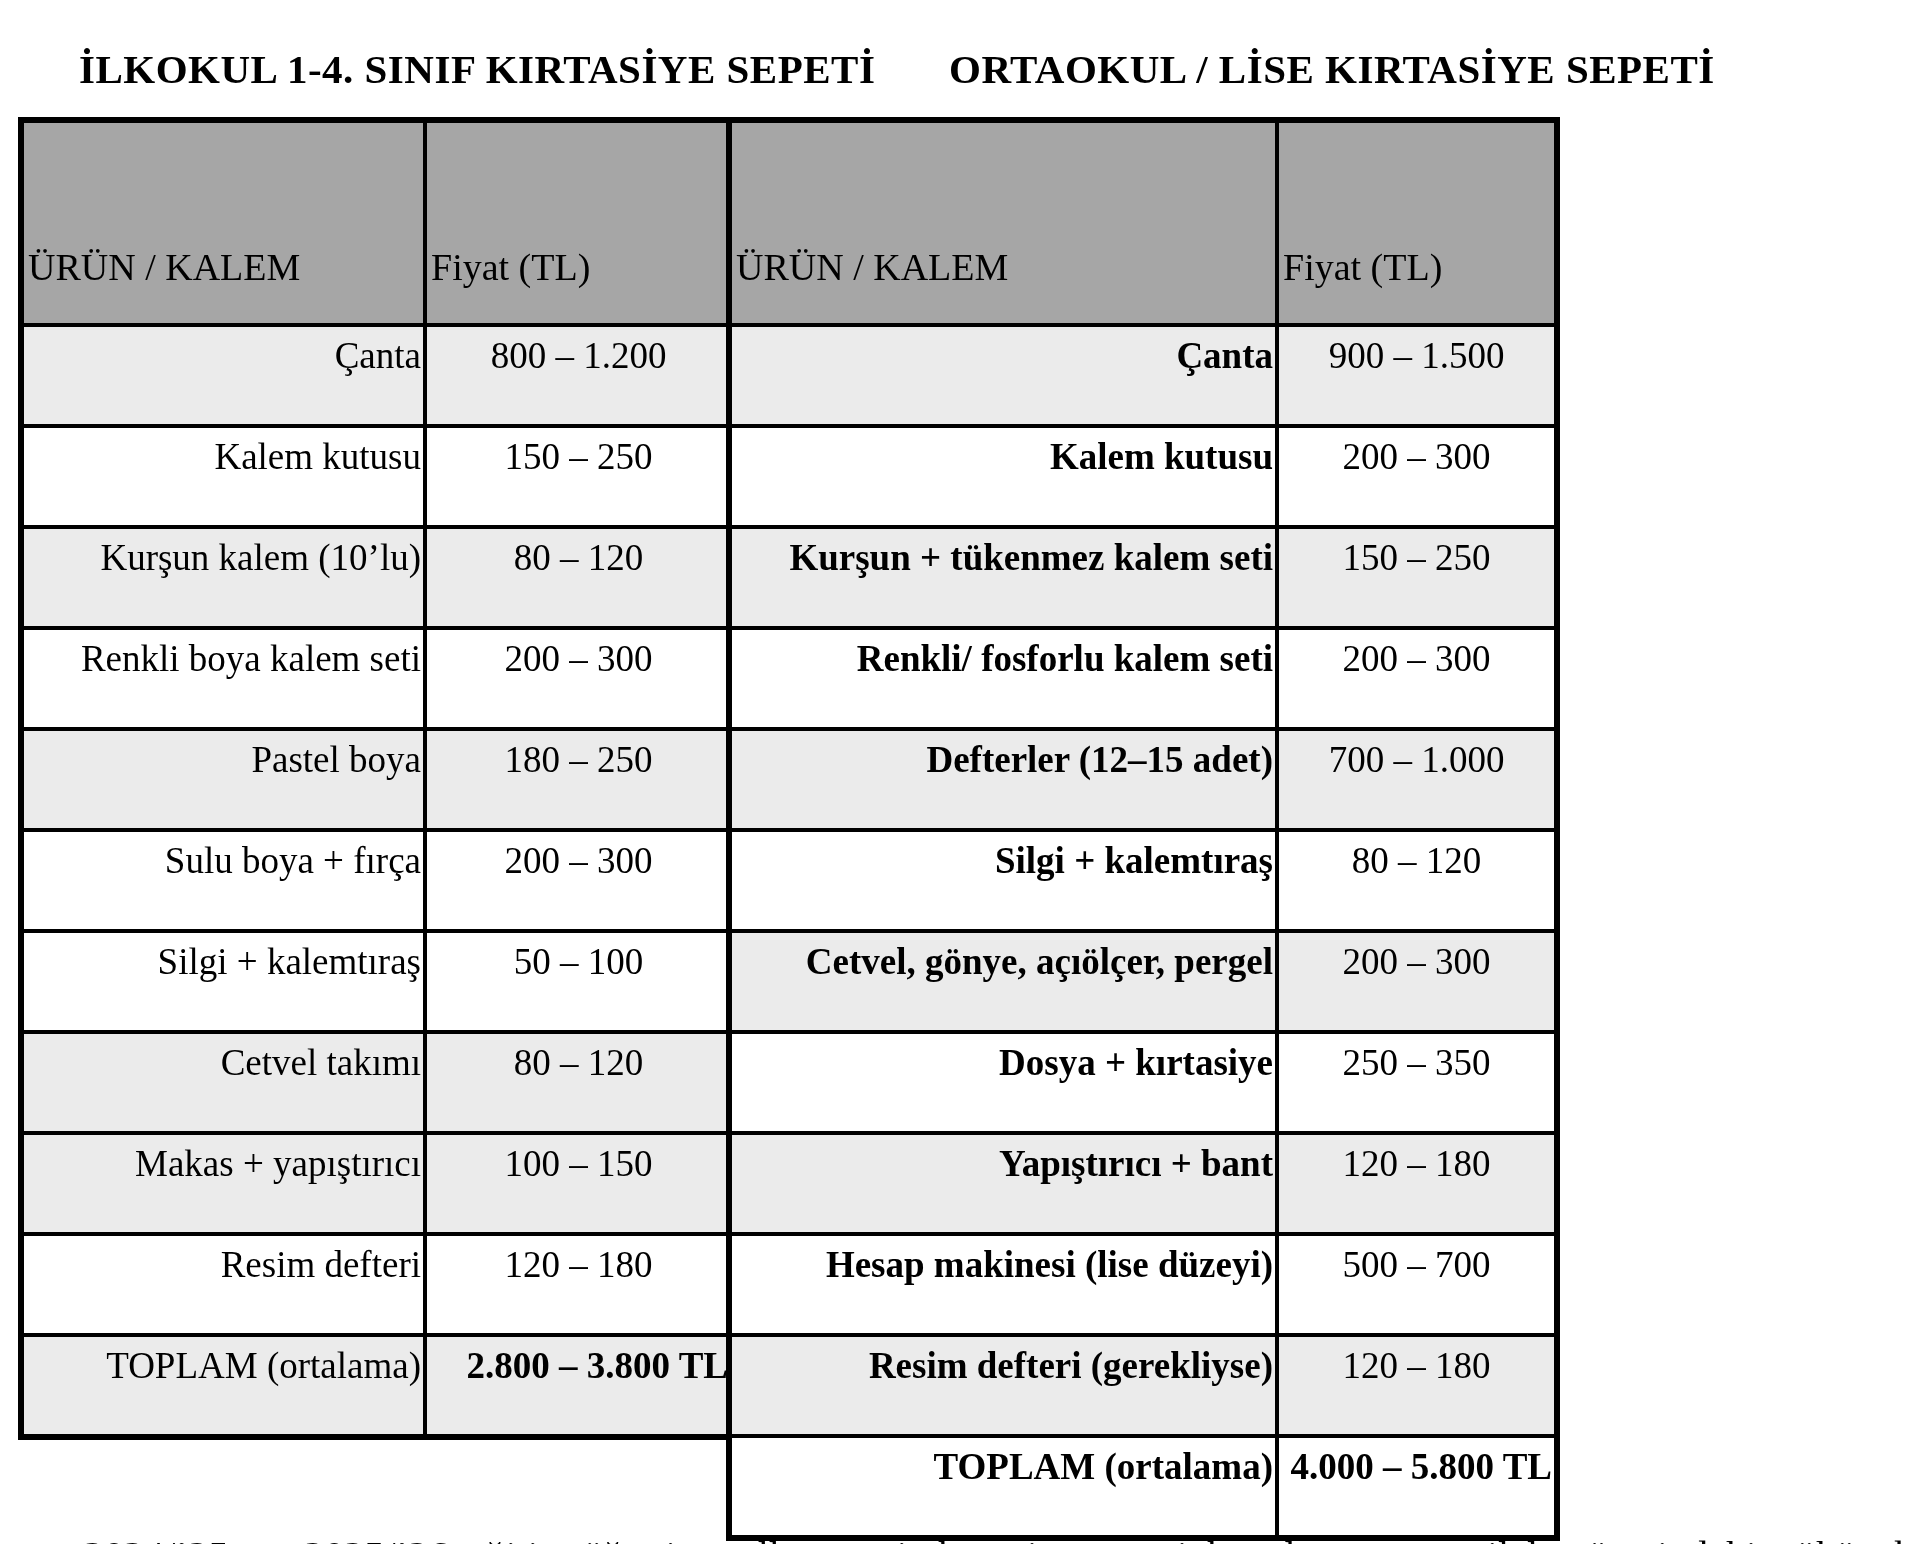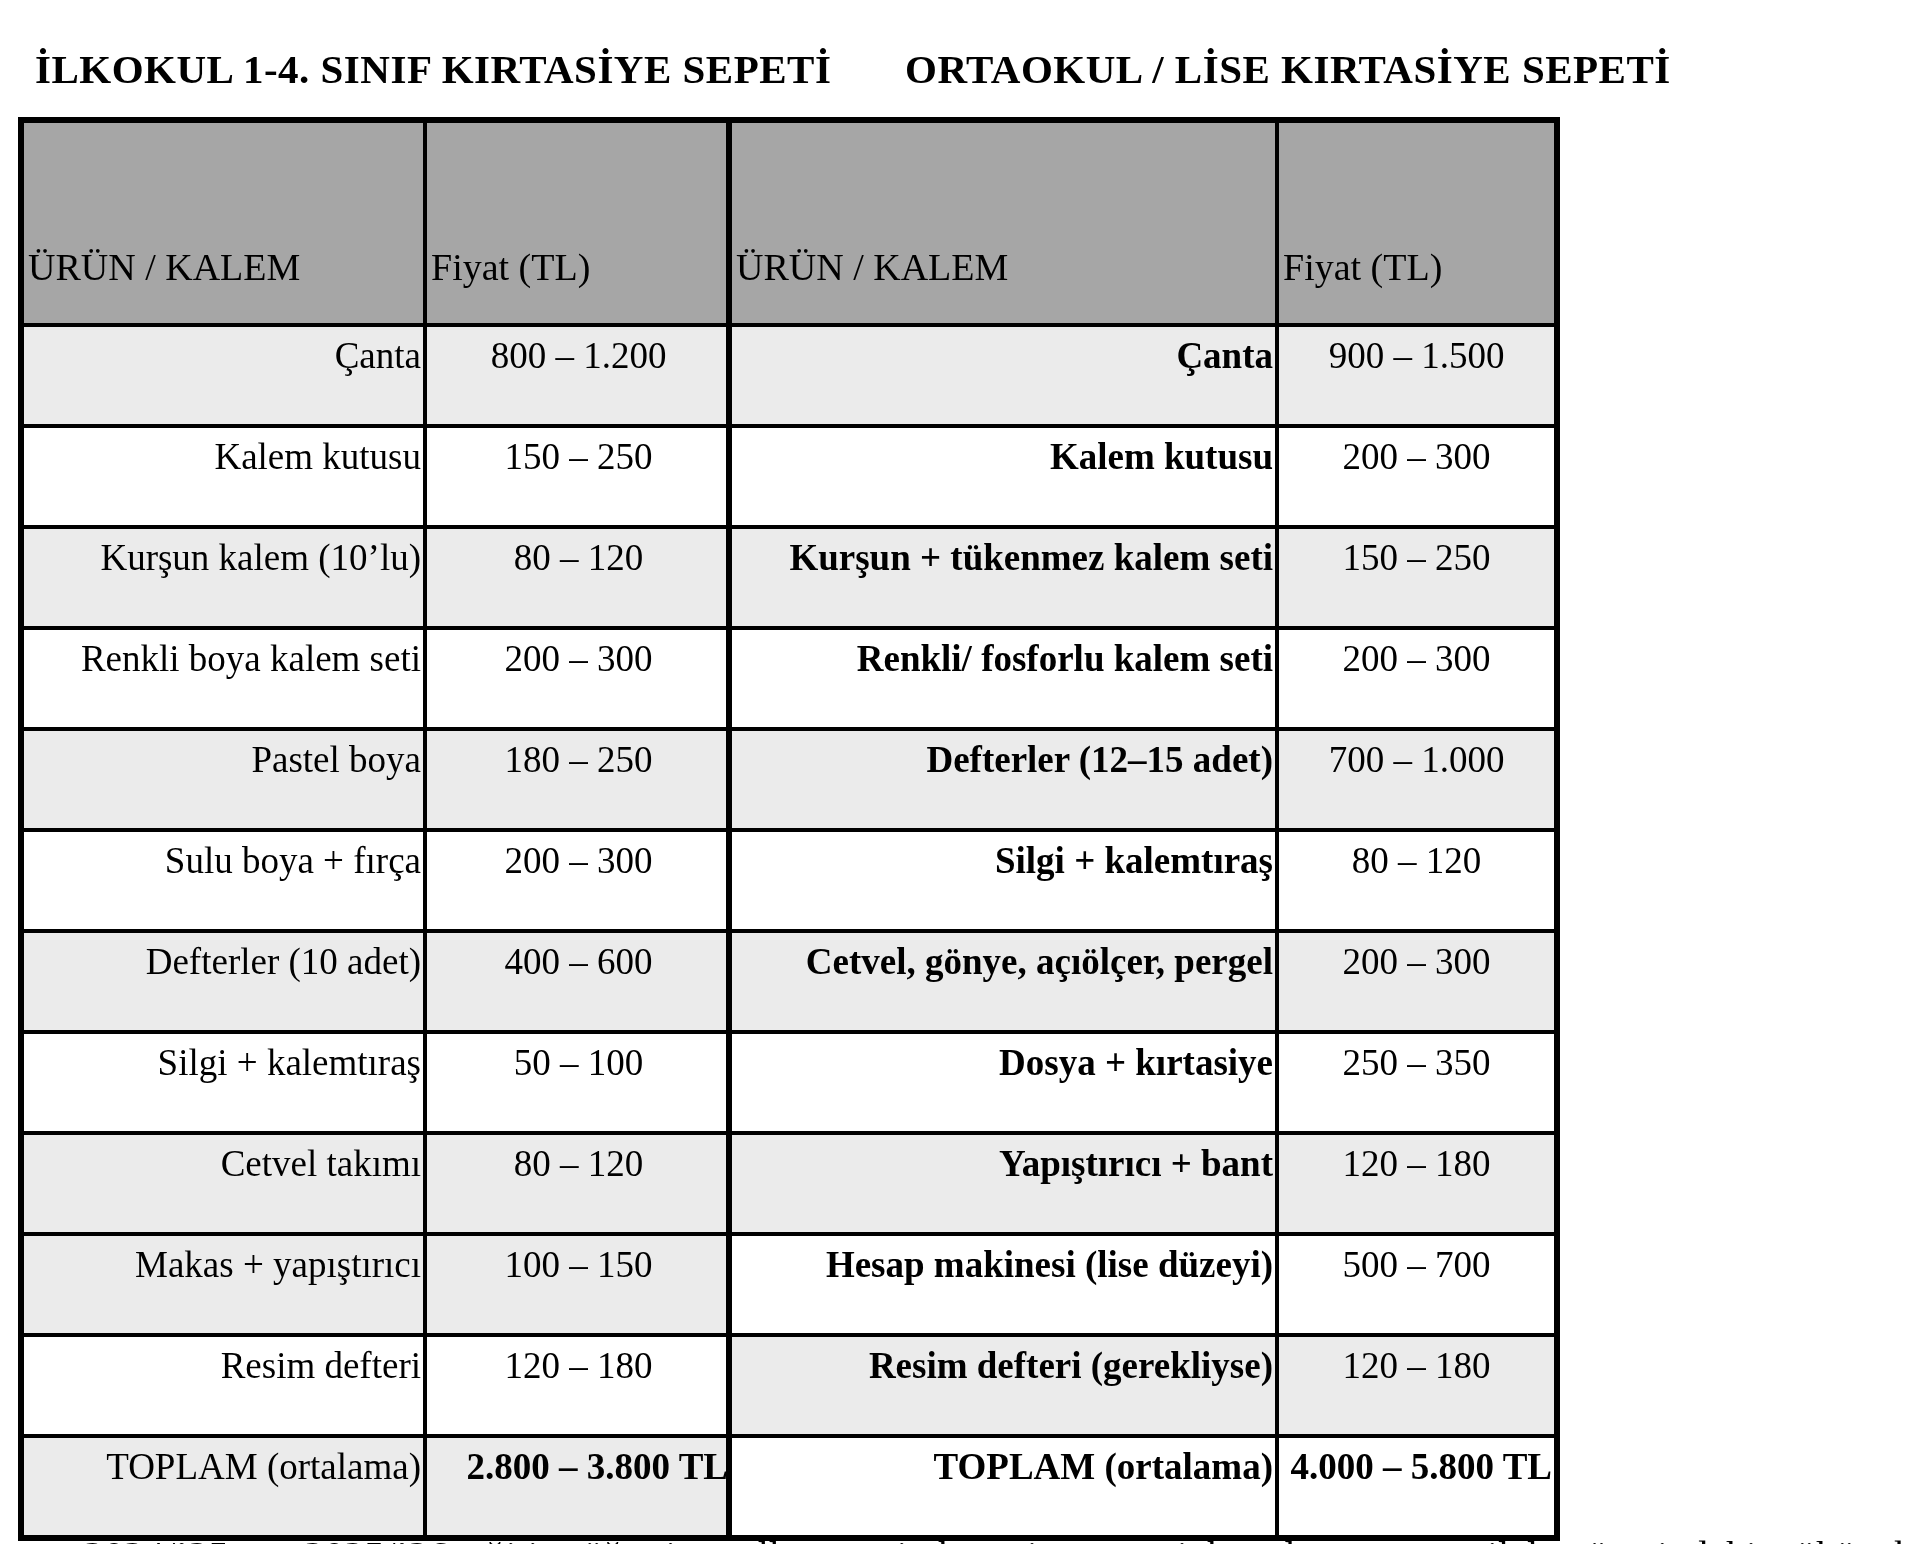--- a/index.html
+++ b/index.html
@@ -14,21 +14,21 @@
     width:1908px;height:1544px;
     background:var(--row-bg);
     overflow:hidden;
     position:relative;
     font-family:"Liberation Serif","DejaVu Serif",serif;
     color:var(--ink);
   }
   .doc-title{
     position:absolute;top:20px;
     font-weight:bold;font-size:41px;line-height:1.1;
-    white-space:nowrap;letter-spacing:0.5px;
+    white-space:nowrap;letter-spacing:0.5px;margin-left:44px;
   }
   #title-left{left:35px;}
   #title-right{left:905px;}
 
   table.basket{
     position:absolute;top:117px;
     border-collapse:collapse;
     table-layout:fixed;
     border:6px solid var(--border);
   }
@@ -107,24 +107,20 @@
         <td class="price">200 – 300</td>
       </tr>
       <tr class="shaded">
         <td class="item">Pastel boya</td>
         <td class="price">180 – 250</td>
       </tr>
       <tr>
         <td class="item">Sulu boya + fırça</td>
         <td class="price">200 – 300</td>
       </tr>
-      <tr class="shaded">
-        <td class="item">Defterler (10 adet)</td>
-        <td class="price">400 – 600</td>
-      </tr>
       <tr>
         <td class="item">Silgi + kalemtıraş</td>
         <td class="price">50 – 100</td>
       </tr>
       <tr class="shaded">
         <td class="item">Cetvel takımı</td>
         <td class="price">80 – 120</td>
       </tr>
       <tr class="shaded">
         <td class="item">Makas + yapıştırıcı</td>

